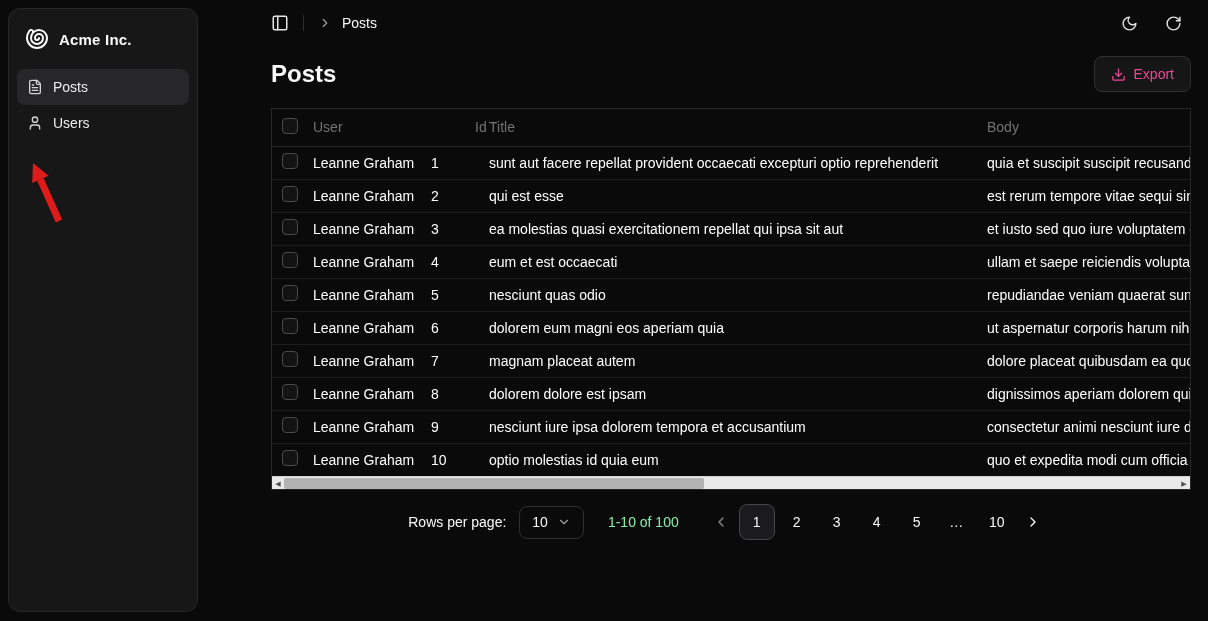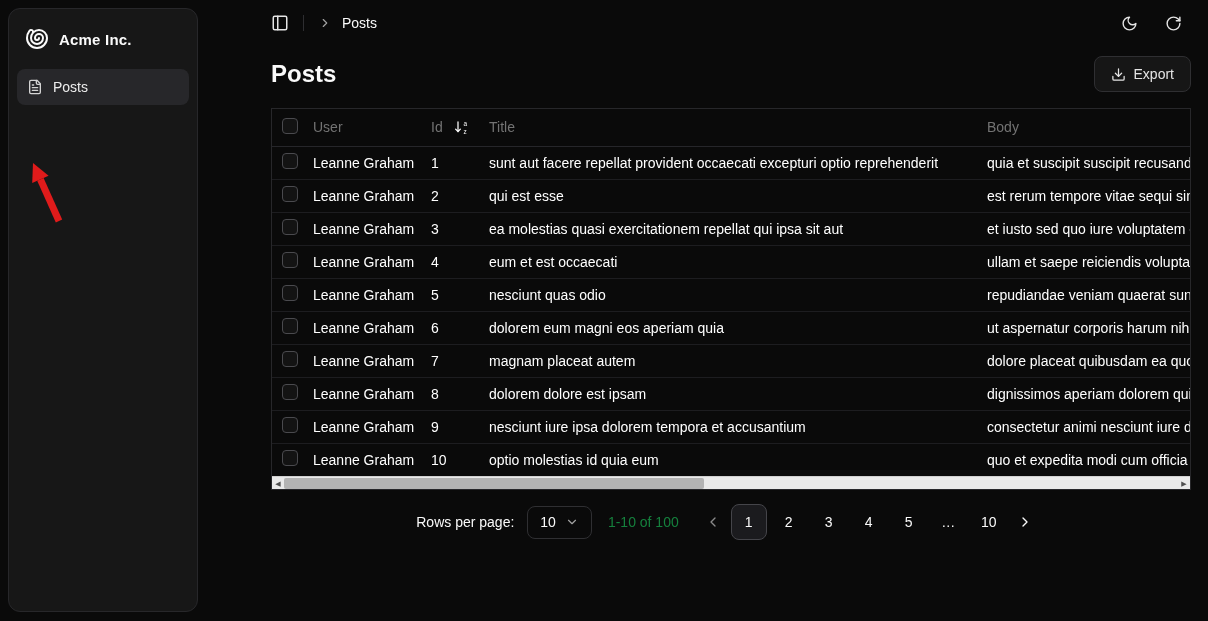--- a/index.html
+++ b/index.html
@@ -36,21 +36,21 @@
   .crumb-chevron { color:#a1a1a1; margin-right:10px; display:flex; }
   .crumb { font-size:14px; color:#fafafa; }
   .tb-spacer { flex:1; }
   .tb-right { display:flex; align-items:center; gap:27px; }
 
   .page-head { display:flex; align-items:center; justify-content:space-between; padding:10px 17px 0 25px; height:46px; }
   .page-title { font-size:24px; font-weight:700; }
   .export-btn {
     display:flex; align-items:center; gap:8px; height:36px; padding:16px 16px;
     background:#161616; border:1px solid #2f2f32; border-radius:8px;
-    color:#e5e5e5; font-size:14px; font-family:inherit; cursor:pointer;
+    color:#ec4899; font-size:14px; font-family:inherit; cursor:pointer;
   }
 
   
   .table-card { margin:16px 17px 0 25px; width:920px; border:1px solid #27272a; background:#0a0a0a; }
   table { border-collapse:collapse; table-layout:fixed; width:918px; font-size:14px; }
   col.c-check { width:41px; } col.c-user { width:118px; } col.c-id { width:58px; }
   col.c-title { width:498px; } col.c-body { width:203px; }
   thead th {
     text-align:left; font-weight:500; color:#737373; height:37px;
     border-bottom:1px solid #26262a; white-space:nowrap; overflow:hidden;
@@ -58,37 +58,37 @@
   tbody td {
     height:33px; color:#ffffff; white-space:nowrap; overflow:hidden;
     border-bottom:1px solid #1d1d20;
   }
   tbody tr:last-child td { border-bottom:none; }
   .cell-check { padding-left:10px; }
   .checkbox {
     width:16px; height:16px; border:1px solid #4a4a4e; border-radius:4px;
     background:#131313; display:inline-block; cursor:pointer;
   }
-  .id-head { display:flex; align-items:center; gap:11px; }
+  .id-head { display:flex; align-items:center; gap:11px;margin-left:44px; }
 
   
   .hscroll { position:relative; height:13px; background:#e9e9e9; border-top:1px solid #d0d0d0; }
   .hs-arrow { position:absolute; top:0; width:12px; height:13px; display:flex; align-items:center; justify-content:center; color:#4f4f4f; font-size:7px; cursor:pointer; }
   .hs-left { left:0; } .hs-right { right:0; }
   .hs-thumb { position:absolute; left:12px; top:1px; height:11px; width:420px; background:#b3b3b3; border-radius:2px; cursor:grab; }
 
   
   .pagination { display:flex; align-items:center; justify-content:center; margin:14px 20px 0 25px; height:36px; font-size:14px; }
   .rpp-label { color:#fafafa; margin-right:13px; }
   .rpp-select {
     display:flex; align-items:center; gap:9px; height:33px; padding:0 12px;
     border:1px solid #2f2f32; border-radius:8px; background:transparent;
     color:#fafafa; font-size:14px; font-family:inherit; cursor:pointer;
   }
-  .range { color:#15803d; margin:0 16px; }
+  .range { color:#86efac; margin:0 24px; }
   .pg-chevron { width:36px; height:36px; display:flex; align-items:center; justify-content:center; background:none; border:none; cursor:pointer; }
   .pg-pages { display:flex; align-items:center; gap:4px; }
   .pg-btn {
     width:36px; height:36px; display:flex; align-items:center; justify-content:center;
     background:none; border:1px solid transparent; border-radius:8px;
     color:#fafafa; font-size:14px; font-family:inherit; cursor:pointer;
   }
   .pg-btn.active { border-color:#45454a; background:#1b1b1e; }
   .pg-ellipsis { width:36px; text-align:center; color:#fafafa; letter-spacing:1px; }
 </style>
@@ -110,20 +110,29 @@
         <svg width="16" height="16" viewBox="0 0 24 24" fill="none" stroke="currentColor" stroke-width="2" stroke-linecap="round" stroke-linejoin="round">
           <path d="M15 2H6a2 2 0 0 0-2 2v16a2 2 0 0 0 2 2h12a2 2 0 0 0 2-2V7Z"></path>
             <path d="M14 2v4a2 2 0 0 0 2 2h4"></path>
             <path d="M10 9H8"></path>
             <path d="M16 13H8"></path>
             <path d="M16 17H8"></path>
         </svg>
       </span>
       <span>Posts</span>
     </div>
+    <div class="nav-item">
+      <span class="nav-icon">
+        <svg width="16" height="16" viewBox="0 0 24 24" fill="none" stroke="currentColor" stroke-width="2" stroke-linecap="round" stroke-linejoin="round">
+          <path d="M19 21v-2a4 4 0 0 0-4-4H9a4 4 0 0 0-4 4v2"></path>
+            <circle cx="12" cy="7" r="4"></circle>
+        </svg>
+      </span>
+      <span>Users</span>
+    </div>
   </nav>
   <svg class="annot-arrow" width="44" height="66" viewBox="0 0 44 66">
     <line x1="34" y1="62" x2="15.4" y2="20.4" stroke="#e01b1b" stroke-width="7"></line>
     <polygon points="8,4 23.6,16.7 7.2,24.1" fill="#e01b1b"></polygon>
   </svg>
 </aside>
 
 <main class="main">
 
   <header class="topbar">

